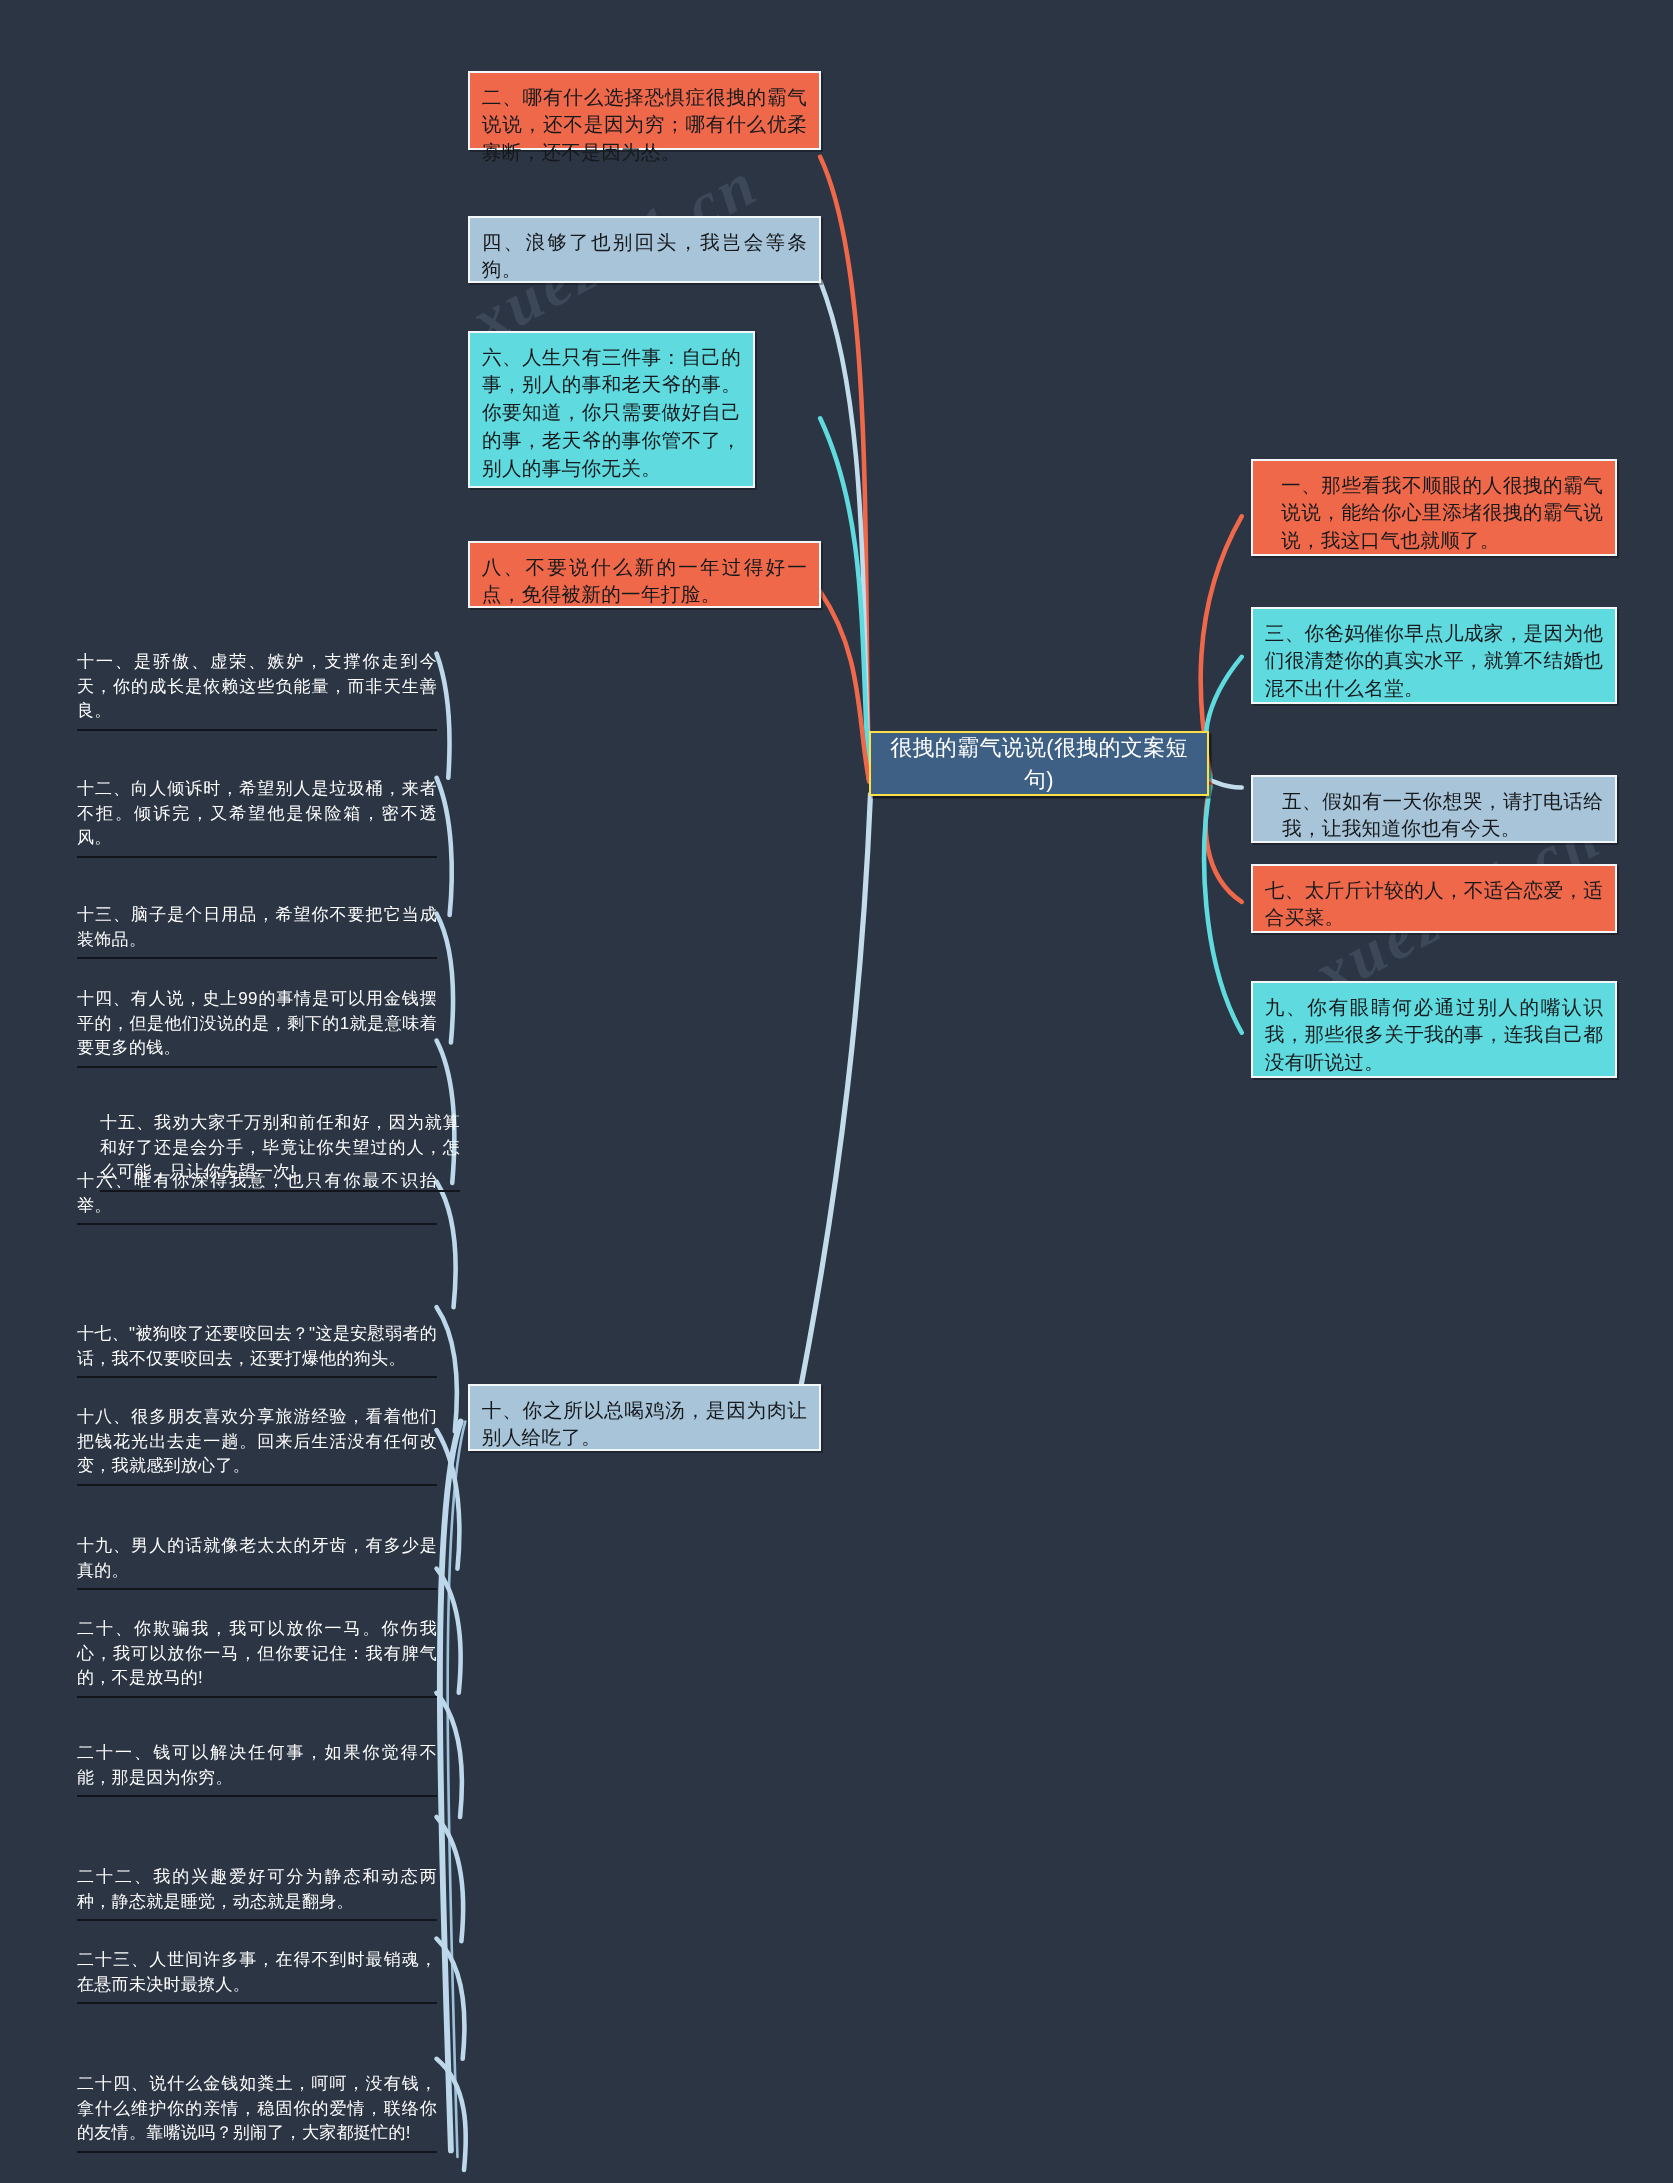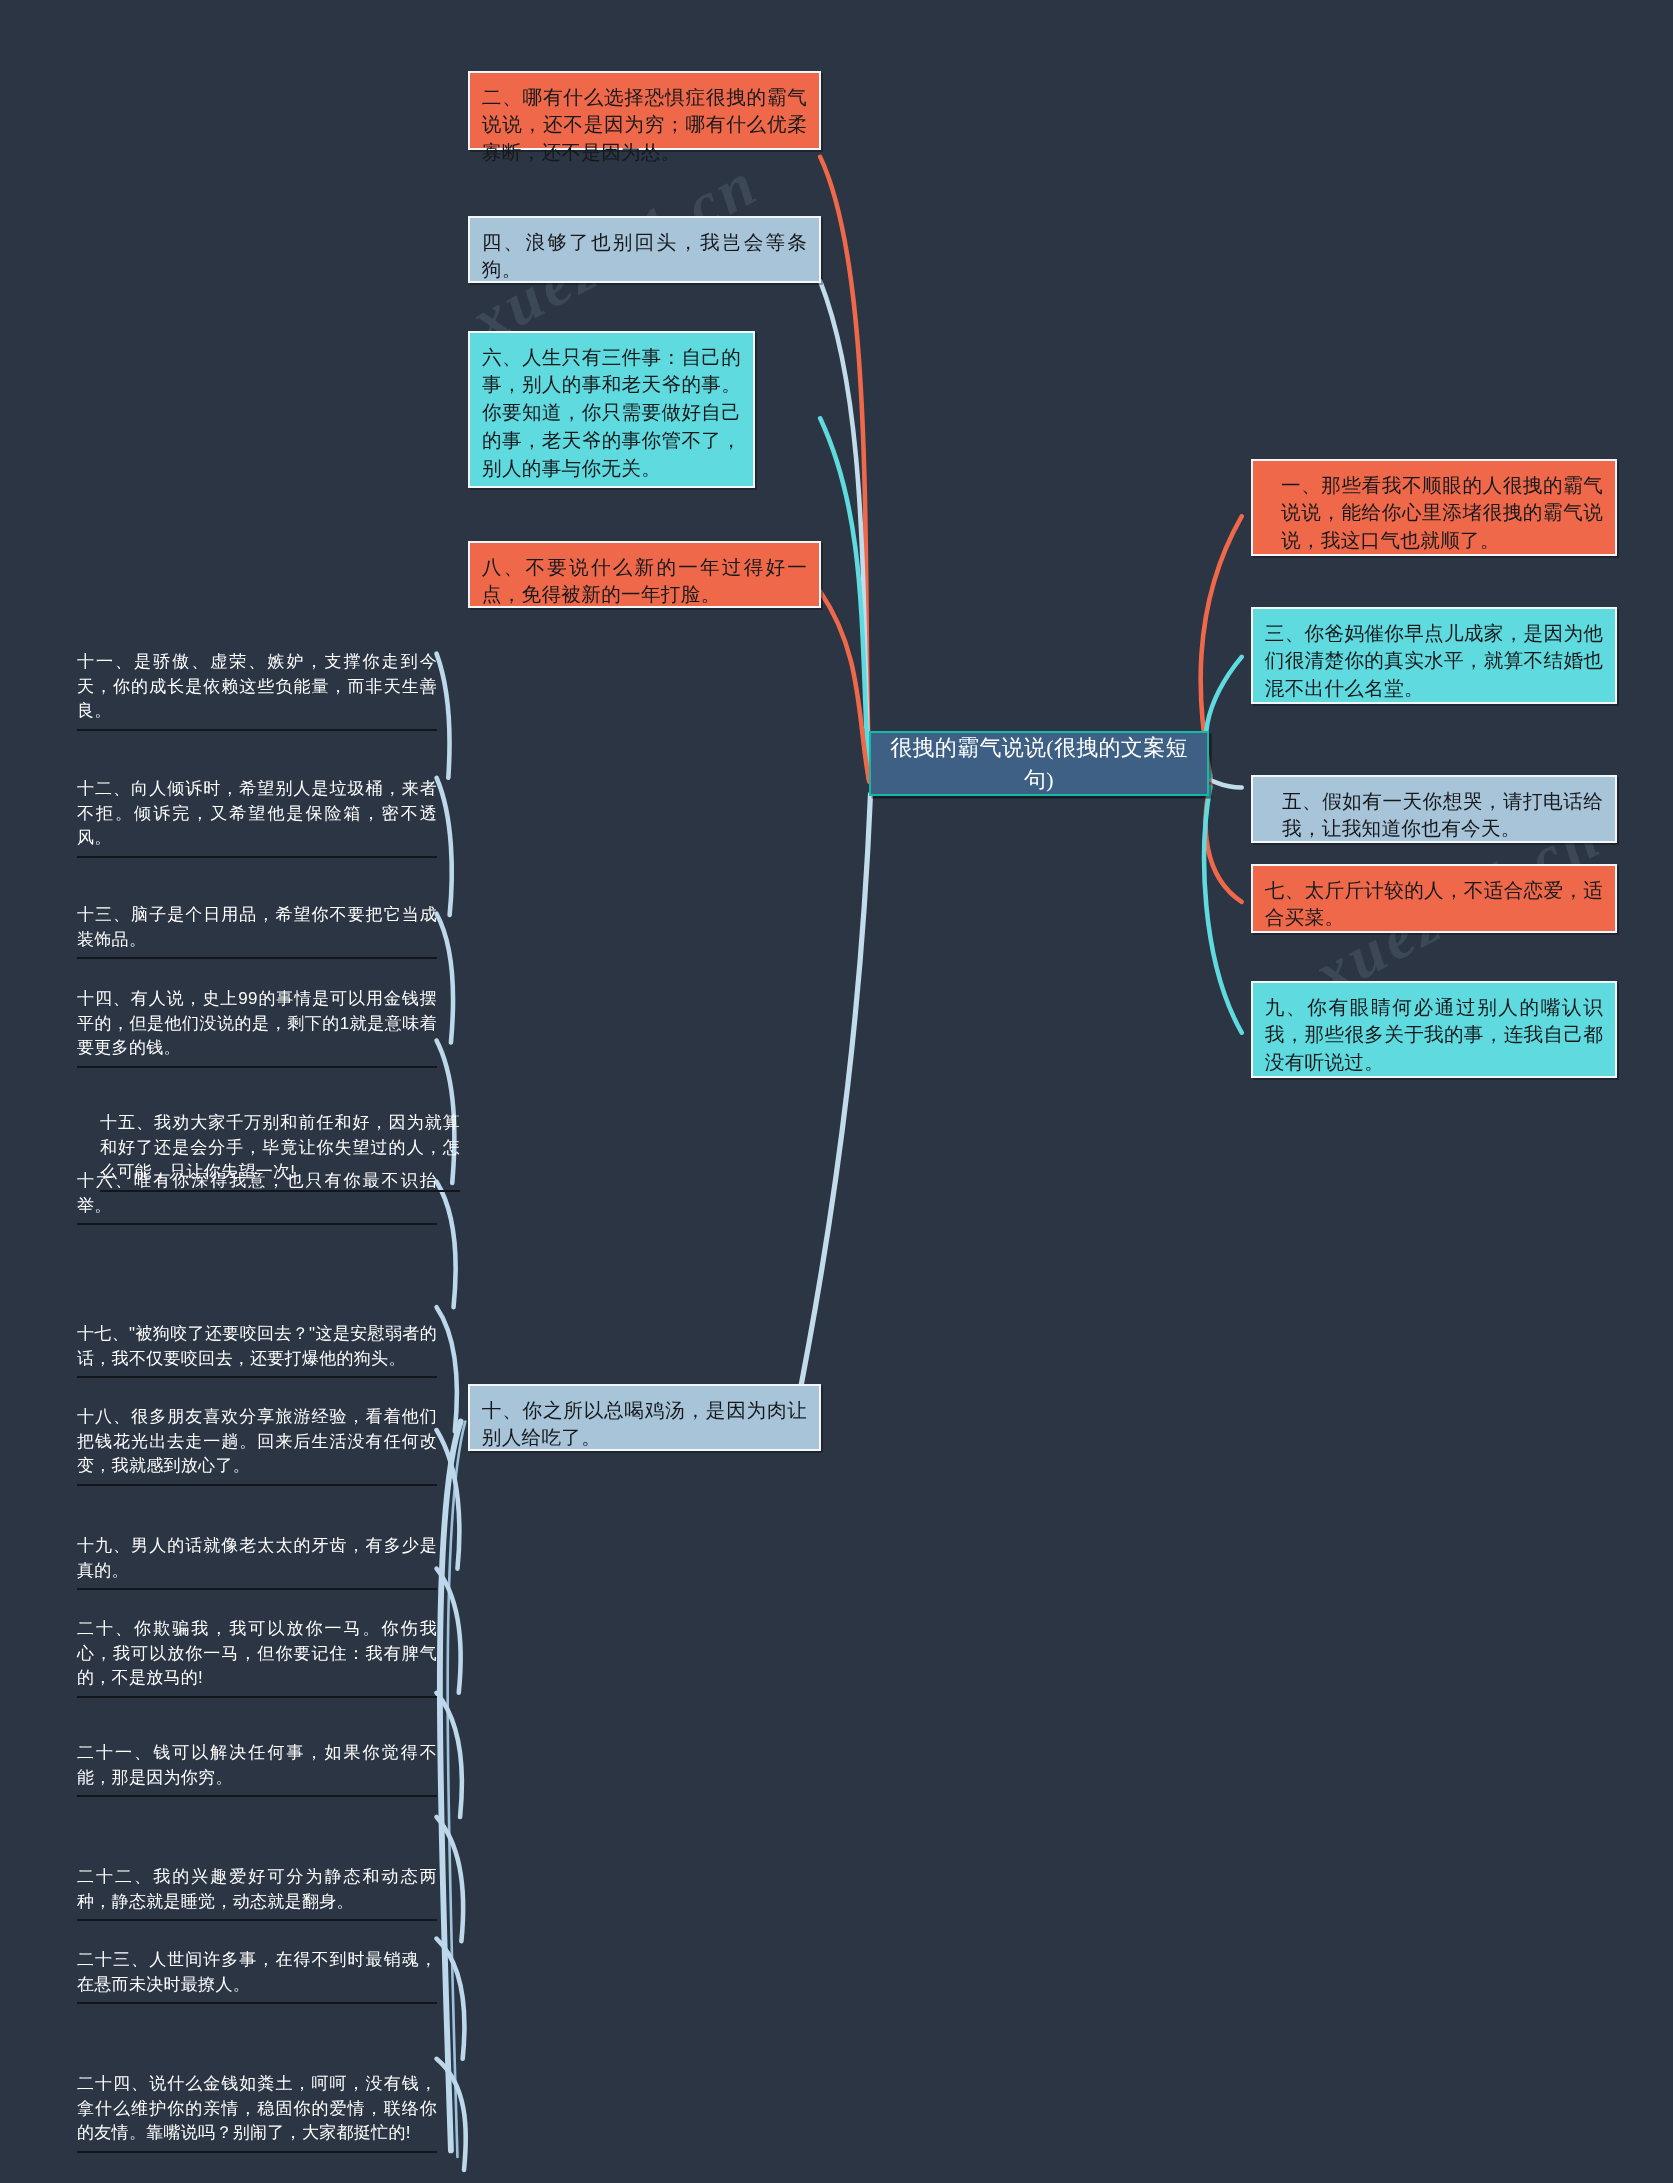--- a/index.html
+++ b/index.html
@@ -59,31 +59,30 @@
     text-align: justify;
     word-break: break-all;
     box-shadow: 2px 2px 0 rgba(0,0,0,0.30);
   }
   .node.orange { background: #f0684a; }
   .node.cyan   { background: #5fdbdf; }
   .node.steel  { background: #a8c4d8; }
 
   .node.center {
     background: #3e6084;
-    border: 2px solid #14b8a6;
+    border: 2px solid #fde047;
     color: #ffffff;
     font-size: 22px;
     line-height: 1.45;
     text-align: center;
     display: flex;
     align-items: center;
     justify-content: center;
     padding: 9.2px 10.5px;
     box-shadow: 2.6px 2.6px 0 rgba(0,0,0,0.45);
-    font-family: Liberation Serif, serif;
   }
 
   
   .leaf {
     position: absolute;
     z-index: 3;
     box-sizing: border-box;
     color: #ffffff;
     font-size: 17px;
     line-height: 1.45;

